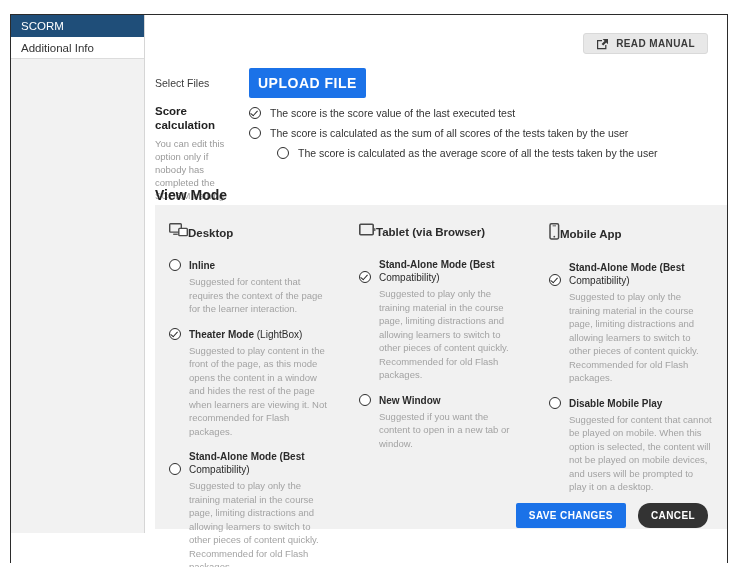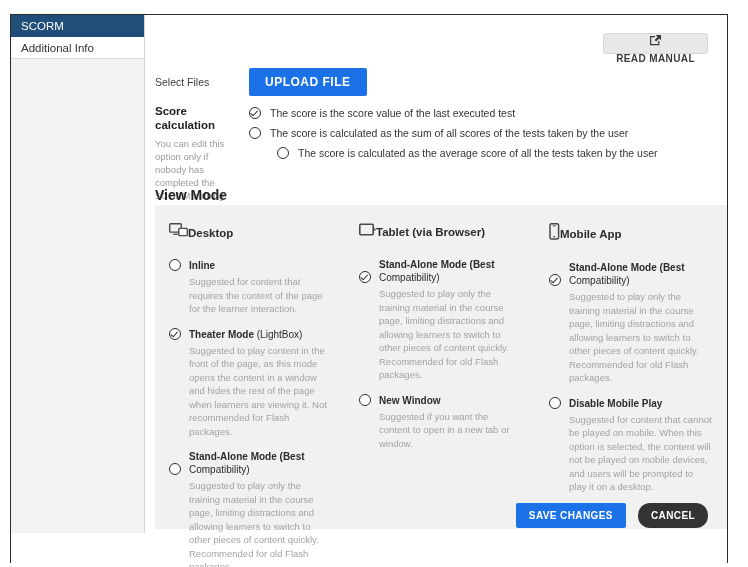--- a/index.html
+++ b/index.html
@@ -62,42 +62,41 @@
     display: inline-flex; align-items: center; gap: 7px;
     padding: 0 12px;
     background: #e8e8e8;
     border: 1px solid #d9d9d9;
     border-radius: 3px;
     font-size: 10px;
     font-weight: bold;
     letter-spacing: .4px;
     color: #3a3a3a;
     cursor: pointer;
-    flex-direction: column;
   }
   .read-manual svg { display:block; }
 
   
   .row-select {
     position: absolute;
     left: 9px; top: 53px;
     display: flex; align-items: center;
   }
   .lbl-select {
     width: 94px;
     font-size: 10.5px;
     color: #3c3c3c;
   }
   .btn-upload {
     background: #1b72e8;
     color: #ffffff;
-    font-size: 12px;
+    font-size: 14px;
     font-weight: bold;
     letter-spacing: .5px;
-    padding: 7px 16px;
+    padding: 7px 9px;
     border: none;
     border-radius: 2px;
     cursor: pointer;
     font-family: "Liberation Sans", sans-serif;
   }
 
   
   .score-block {
     position: absolute;
     left: 9px; top: 90px;

